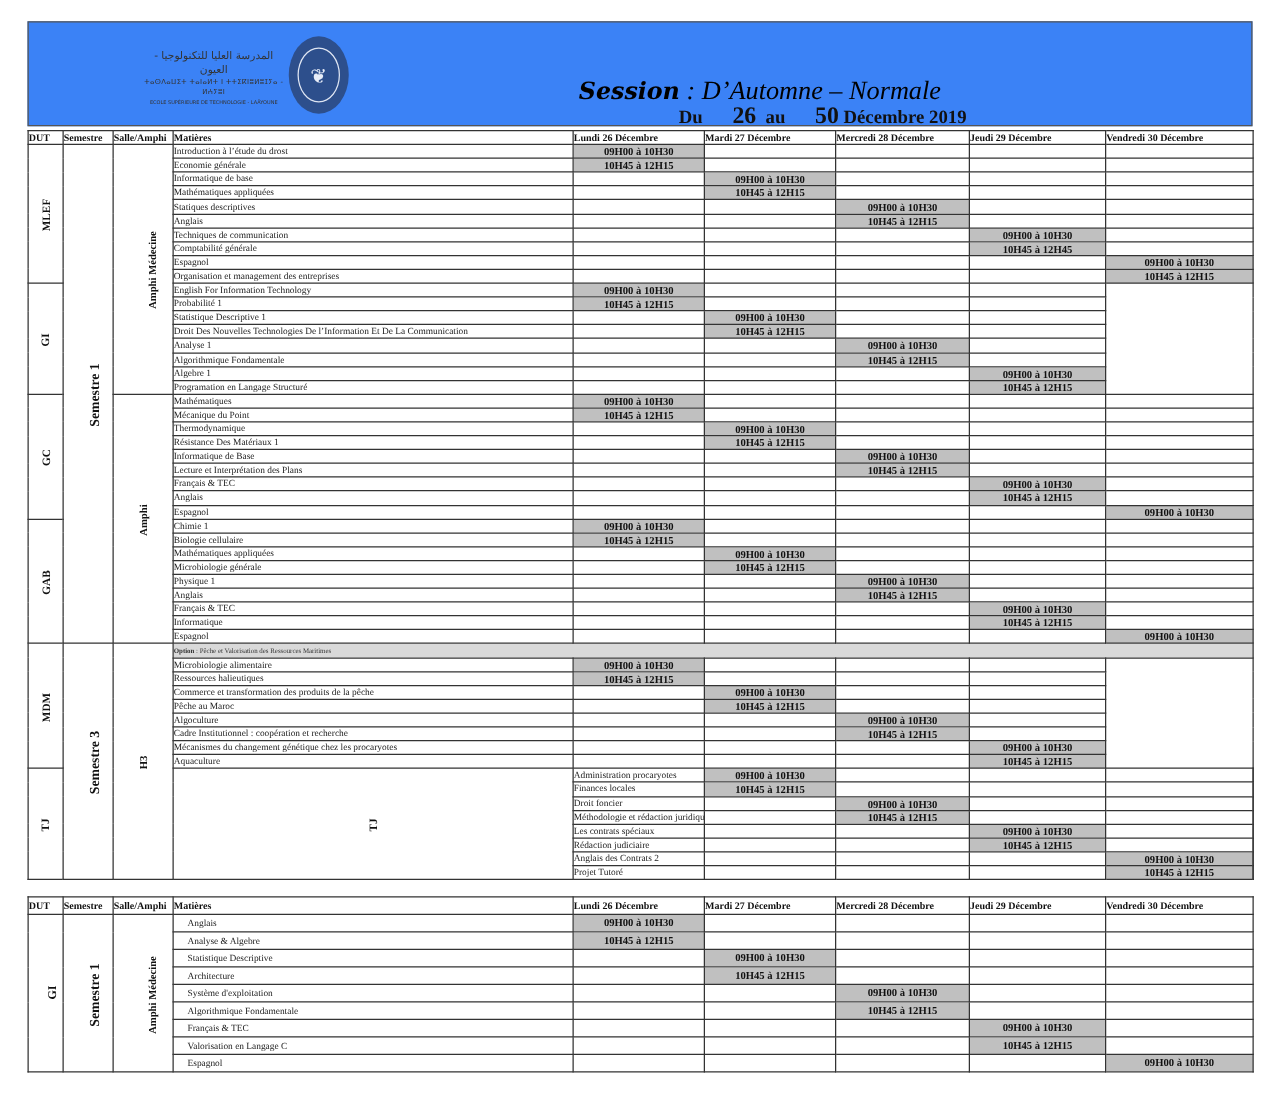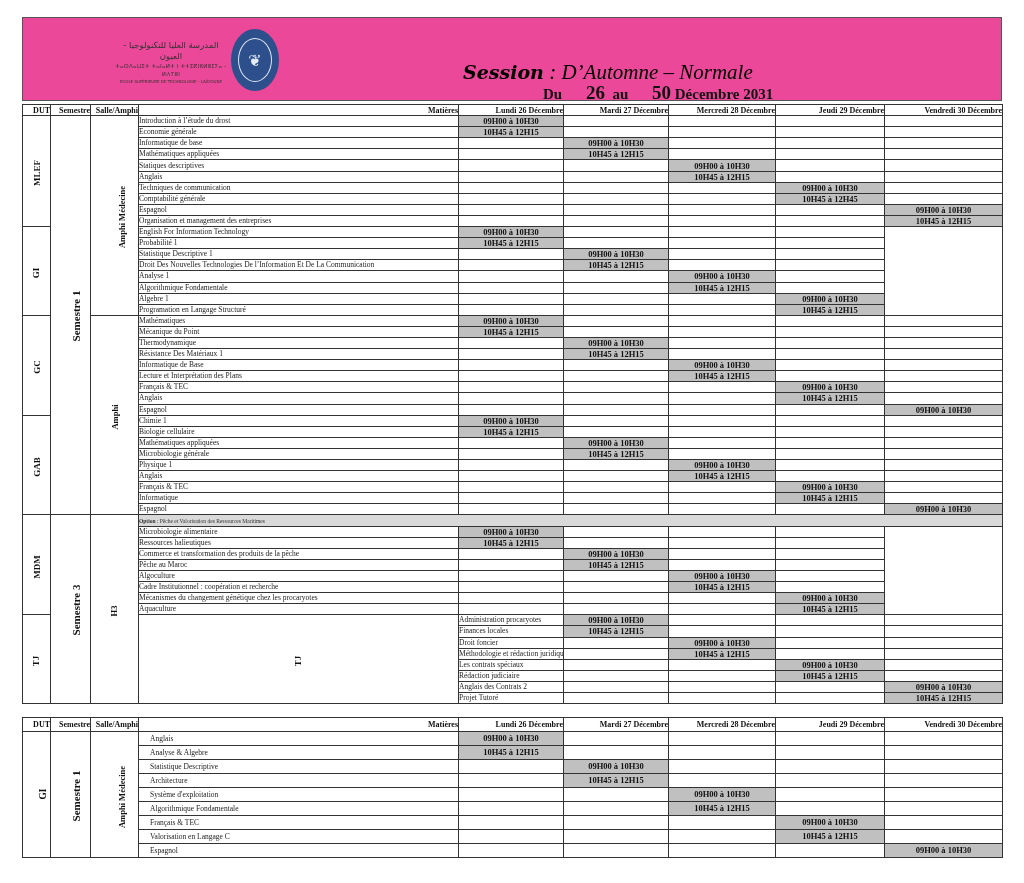--- a/index.html
+++ b/index.html
@@ -1,21 +1,21 @@
 <!DOCTYPE html>
 <html><head>
 <meta charset="utf-8">
 <style>
   * { box-sizing: border-box; margin: 0; padding: 0; }
   html, body { width: 1024px; height: 883px; background: #ffffff; overflow: hidden; }
   body { position: relative; font-family: "Liberation Serif", serif; color: #111; }
 
   .header-box {
     position: absolute; left: 22px; top: 17px; width: 980px; height: 84px;
-    border: 1.5px solid #555; background: #ec4899;
+    border: 1.5px solid #555; background: #3b82f6;
   }
   .logo-text { position: absolute; left: 92px; top: 22px; width: 112px; text-align: center; }
   .logo-ar { font-family: "DejaVu Sans", sans-serif; font-size: 8.5px; color: #333; line-height: 11px; }
   .logo-tf { font-family: "DejaVu Sans", sans-serif; font-size: 5.5px; color: #333; line-height: 8px; letter-spacing: 0.3px; }
   .logo-fr { font-family: "DejaVu Sans", sans-serif; font-size: 4px; color: #333; line-height: 7px; }
   .seal {
     position: absolute; left: 208px; top: 11px; width: 48px; height: 62px;
     border-radius: 50%; background: #2d4f8c; display: flex; align-items: center; justify-content: center;
   }
   .seal-inner {
@@ -36,21 +36,21 @@
   .dates-line {
     position: absolute; left: 520px; top: 64px; font-family: "Liberation Serif", serif; font-weight: bold;
     font-size: 15px; color: #111; white-space: nowrap;
   }
   .dates-line .big { font-size: 19px; margin-left: 20px; }
 
   table.sched { position: absolute; border-collapse: collapse; table-layout: fixed; background: #fff; }
   table.sched td, table.sched th {
     border: 1px solid #333; padding: 0; overflow: hidden; white-space: nowrap;
   }
-  table.sched th { font-weight: bold; font-size: 8px; text-align: right; color: #111; }
+  table.sched th { font-weight: bold; font-size: 8px; text-align: left; color: #111; }
   #t1 { left: 22px; top: 104px; width: 980px; }
   #t1 tr { height: 11.1px; }
   #t1 th { height: 11px; }
   #t1 td.subj { font-size: 7.5px; line-height: 10px; color: #222; }
   #t1 td.slot { font-size: 8.5px; font-weight: bold; text-align: center; line-height: 10px; }
   #t2 { left: 22px; top: 717px; width: 980px; }
   #t2 tr { height: 14px; }
   #t2 th { height: 14px; }
   #t2 td.subj { font-size: 7.5px; padding-left: 11px; line-height: 13px; color: #222; }
   #t2 td.slot { font-size: 8.5px; font-weight: bold; text-align: center; line-height: 13px; }
@@ -75,21 +75,21 @@
 <div class="header-box">
   <div class="logo-text">
     <div class="logo-ar">المدرسة العليا للتكنولوجيا - العيون</div>
     <div class="logo-tf">ⵜⴰⵙⴷⴰⵡⵉⵜ ⵜⴰⵏⴰⵍⵜ ⵏ ⵜⵜⵉⴽⵏⵓⵍⵓⵊⵢⴰ - ⵍⵄⵢⵓⵏ</div>
     <div class="logo-fr">ECOLE SUPÉRIEURE DE TECHNOLOGIE - LAÂYOUNE</div>
   </div>
   <div class="seal">
     <div class="seal-inner">❦</div>
   </div>
   <div class="session-line"><span class="session-word">Session</span><span> : D’Automne – Normale</span></div>
-  <div class="dates-line"><span>Du </span><span class="big">26</span><span style="white-space:pre">  au </span><span class="big">50</span><span> Décembre 2031</span></div>
+  <div class="dates-line"><span>Du </span><span class="big">26</span><span style="white-space:pre">  au </span><span class="big">50</span><span> Décembre 2019</span></div>
 </div>
 
 <table class="sched" id="t1">
   <colgroup>
     <col style="width:28px">
       <col style="width:40px">
       <col style="width:48px">
       <col style="width:320px">
     <col style="width:105px">
       <col style="width:105px">

